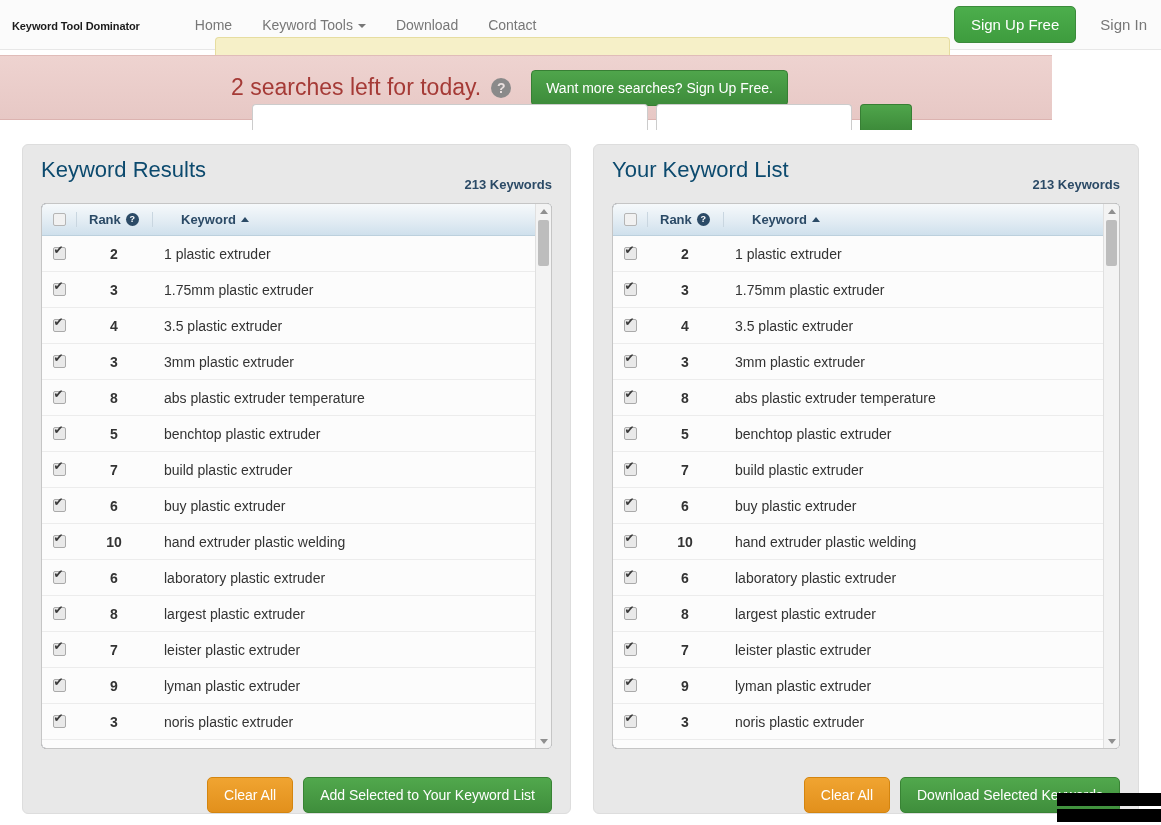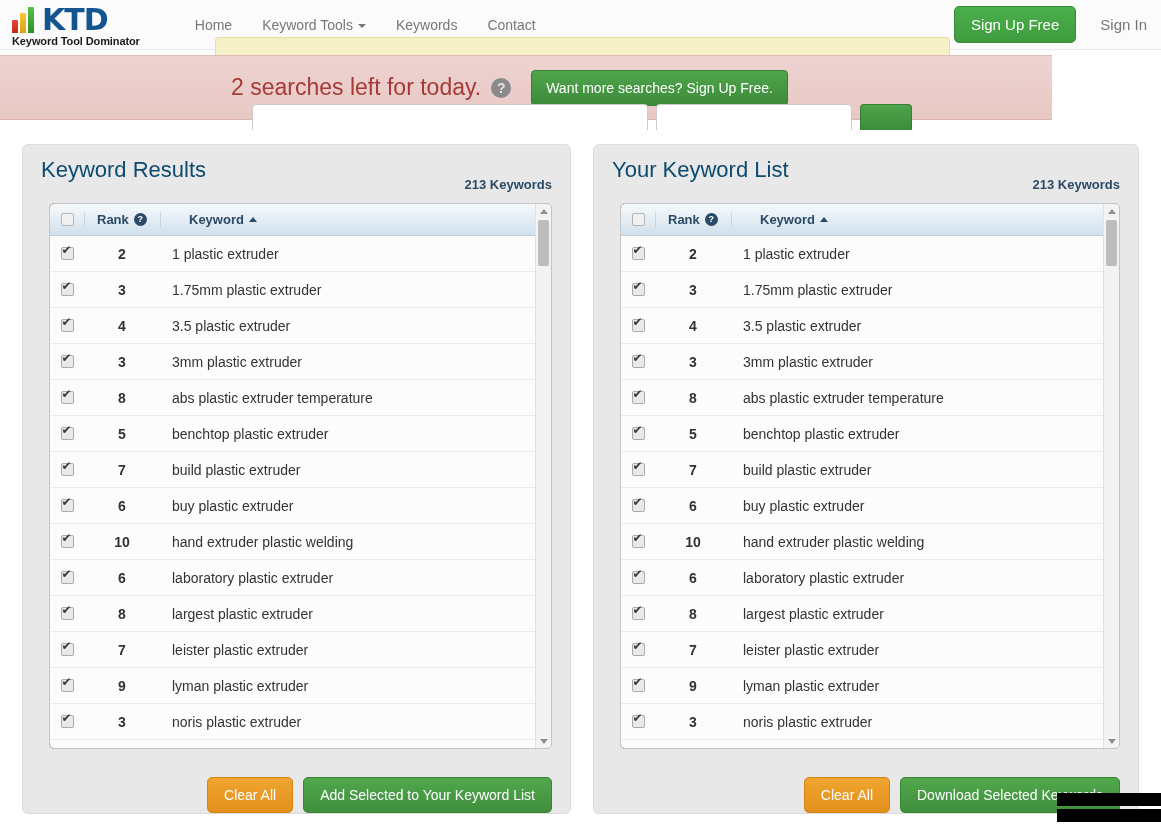--- a/index.html
+++ b/index.html
@@ -125,21 +125,20 @@
   .panel-count {
     position: absolute; right: 18px; top: 32px;
     font-size: 13px; font-weight: bold; color: #2b4a66;
   }
 
   .table-wrap {
     position: absolute; top: 58px; left: 18px; right: 18px;
     background: #0f172a;
     border: 1px solid #c5c5c5; border-radius: 5px;
     overflow: hidden;
-    margin-left: 8px;
   }
   .panel.left  .table-wrap { height: 546px; }
   .panel.right .table-wrap { height: 546px; }
 
   .thead {
     height: 32px;
     background: linear-gradient(to bottom,#f6f9fb 0%,#e2ecf3 55%,#cfe0ec 100%);
     border-bottom: 1px solid #bcd0dd;
     display: flex; align-items: center;
     font-size: 13px; font-weight: bold; color: #2b4a66;
@@ -235,40 +234,32 @@
   
   .redaction { position: absolute; background: #000; }
   .redaction.r1 { left: 1057px; top: 793px; width: 104px; height: 13px; }
   .redaction.r2 { left: 1057px; top: 809px; width: 104px; height: 13px; }
 </style>
 </head>
 <body>
 
 <div class="navbar">
   <div class="brand">
-    <div class="brand-top">
-      <div class="bars">
-        <div class="bar b1"></div>
-          <div class="bar b2"></div>
-          <div class="bar b3"></div>
-      </div>
-      <div class="ktd">KTD</div>
-    </div>
     <div class="brand-sub">Keyword Tool Dominator</div>
   </div>
 
   <div class="nav-links">
     <div class="nav-link">
       <span>Home</span>
     </div>
     <div class="nav-link">
       <span>Keyword Tools</span><span class="caret"></span>
     </div>
     <div class="nav-link">
-      <span>Keywords</span>
+      <span>Download</span>
     </div>
     <div class="nav-link">
       <span>Contact</span>
     </div>
   </div>
 
   <div class="nav-right">
     <div class="btn-signup">Sign Up Free</div>
     <div class="signin">Sign In</div>
   </div>

